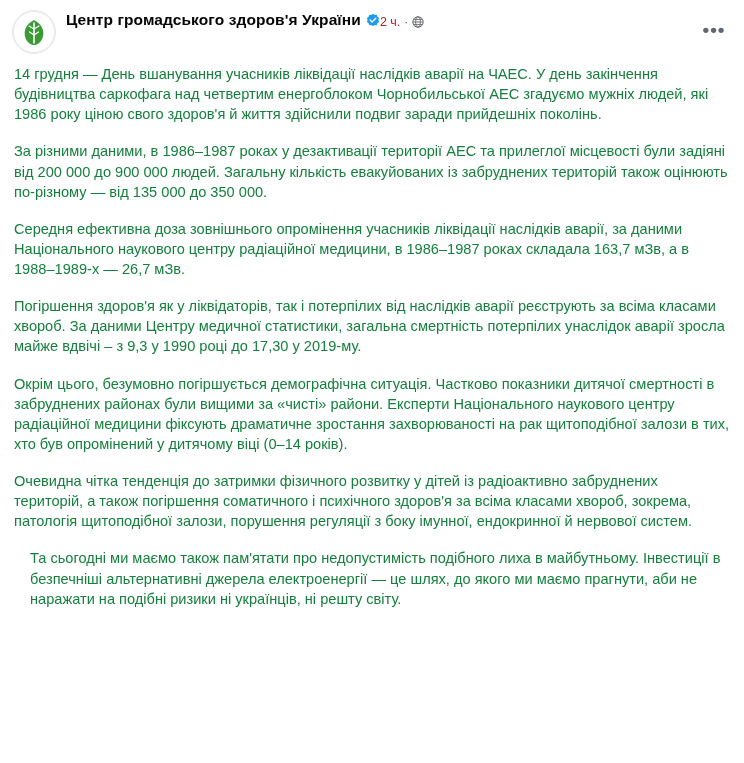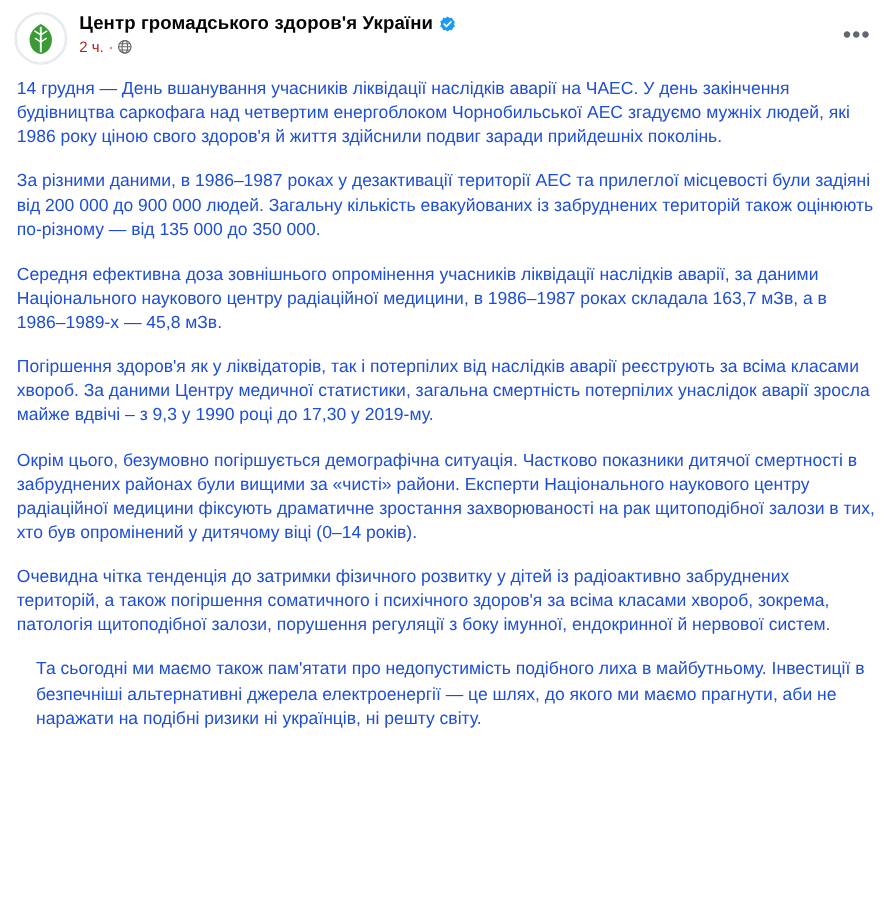--- a/index.html
+++ b/index.html
@@ -34,21 +34,21 @@
     flex: 0 0 auto;
     display: flex;
     align-items: center;
     justify-content: center;
     overflow: hidden;
   }
   .avatar svg { display: block; }
   .header-text {
     margin-left: 10px;
     display: flex;
-    flex-direction: column;
+    flex-direction: row;
     justify-content: center;
     padding-top: 1px;
   }
   .page-name-row {
     display: flex;
     align-items: center;
     line-height: 18px;
   }
   .page-name {
     font-size: 15.5px;
@@ -87,21 +87,21 @@
     color: #606770;
     font-size: 19px;
     letter-spacing: 1px;
     font-weight: bold;
     cursor: pointer;
   }
   .post-body {
     padding: 6px 14px 0 14px;
     font-size: 14.6px;
     line-height: 1.38;
-    color: #1d4ed8;
+    color: #15803d;
     text-align: left;
   }
   .post-body p {
     margin: 0 0 17px 0;
   }
   .post-body p:last-child {
     margin-bottom: 0;
     margin-left: 16px;
   }
 </style>
@@ -143,20 +143,20 @@
         </span>
       </div>
     </div>
 
     <div class="more-button">•••</div>
   </div>
 
   <div class="post-body">
     <p>14 грудня — День вшанування учасників ліквідації наслідків аварії на ЧАЕС. У день закінчення будівництва саркофага над четвертим енергоблоком Чорнобильської АЕС згадуємо мужніх людей, які 1986 року ціною свого здоров'я й життя здійснили подвиг заради прийдешніх поколінь.</p>
     <p>За різними даними, в 1986–1987 роках у дезактивації території АЕС та прилеглої місцевості були задіяні від 200 000 до 900 000 людей. Загальну кількість евакуйованих із забруднених територій також оцінюють по-різному — від 135 000 до 350 000.</p>
-    <p>Середня ефективна доза зовнішнього опромінення учасників ліквідації наслідків аварії, за даними Національного наукового центру радіаційної медицини, в 1986–1987 роках складала 163,7 мЗв, а в 1986–1989-х — 45,8 мЗв.</p>
+    <p>Середня ефективна доза зовнішнього опромінення учасників ліквідації наслідків аварії, за даними Національного наукового центру радіаційної медицини, в 1986–1987 роках складала 163,7 мЗв, а в 1988–1989-х — 26,7 мЗв.</p>
     <p>Погіршення здоров'я як у ліквідаторів, так і потерпілих від наслідків аварії реєструють за всіма класами хвороб. За даними Центру медичної статистики, загальна смертність потерпілих унаслідок аварії зросла майже вдвічі – з 9,3 у 1990 році до 17,30 у 2019-му.</p>
     <p>Окрім цього, безумовно погіршується демографічна ситуація. Частково показники дитячої смертності в забруднених районах були вищими за «чисті» райони. Експерти Національного наукового центру радіаційної медицини фіксують драматичне зростання захворюваності на рак щитоподібної залози в тих, хто був опромінений у дитячому віці (0–14 років).</p>
     <p>Очевидна чітка тенденція до затримки фізичного розвитку у дітей із радіоактивно забруднених територій, а також погіршення соматичного і психічного здоров'я за всіма класами хвороб, зокрема, патологія щитоподібної залози, порушення регуляції з боку імунної, ендокринної й нервової систем.</p>
     <p>Та сьогодні ми маємо також пам'ятати про недопустимість подібного лиха в майбутньому. Інвестиції в безпечніші альтернативні джерела електроенергії — це шлях, до якого ми маємо прагнути, аби не наражати на подібні ризики ні українців, ні решту світу.</p>
   </div>
 
 </div>
 
 </body></html>

